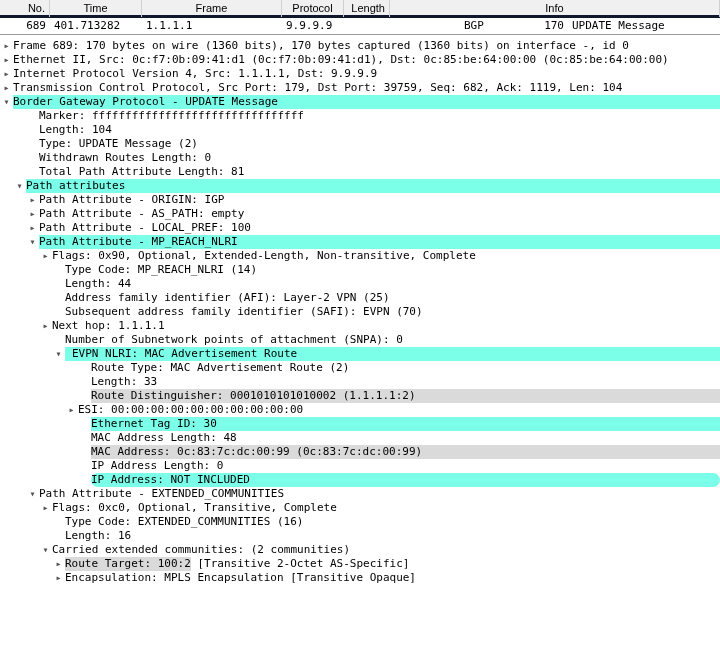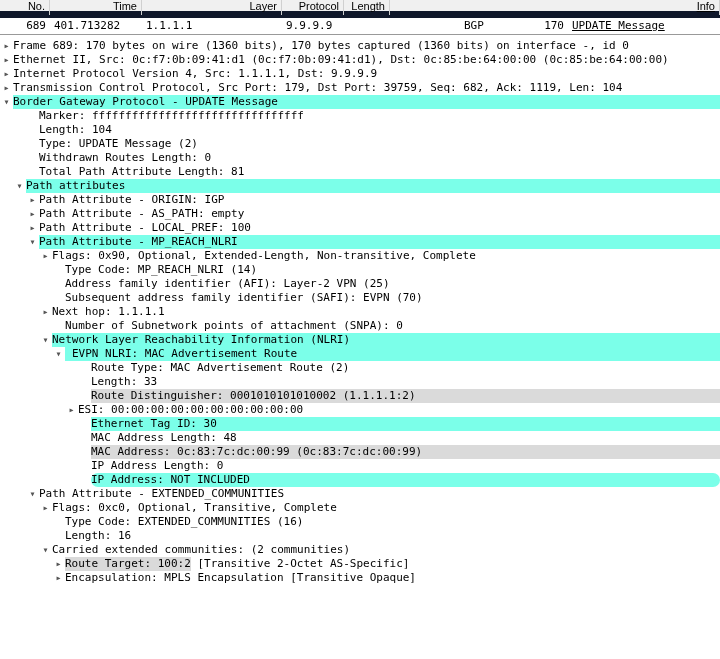--- a/index.html
+++ b/index.html
@@ -7,31 +7,31 @@
     font-family: "Lucida Console", "Consolas", Monaco, monospace;
     font-size: 11px;
     background: #fff;
     color: #000;
     width: 720px;
     line-height: 14px;
     cursor: default;
   }
   .header-row {
     display: flex;
-    border-bottom: 7px solid #0f172a;
+    border-bottom: 3px solid #0f172a;
     background: #f0f0f0;
     font-family: -apple-system, "Segoe UI", Arial, sans-serif;
     font-size: 11px;
     height: 18px;
     align-items: center;
   }
   .header-cell {
     border-right: 1px solid #d0d0d0;
     padding: 2px 4px;
-    text-align: right;
+    text-align: center;
     overflow: hidden;
     white-space: nowrap;
   }
   .data-row {
     display: flex;
     font-family: "Lucida Console", "Consolas", Monaco, monospace;
     font-size: 11px;
     height: 16px;
     align-items: center;
     white-space: pre;
@@ -40,21 +40,21 @@
     padding: 12px 4px;
     overflow: hidden;
     white-space: nowrap;
   }
   .col-no { width: 50px; text-align: right; }
   .col-time { width: 92px; }
   .col-src { width: 140px; }
   .col-dst { width: 178px; }
   .col-proto { width: 62px; }
   .col-len { width: 46px; text-align: right; }
-  .col-info { flex: 1; text-decoration: underline; }
+  .col-info { flex: 1; }
   .divider { border-bottom: 1px solid #999; margin-bottom: 2px; }
   .tree { padding-top: 2px; }
   .row {
     white-space: pre;
     padding: 0;
     height: 14px;
     display: flex;
     align-items: center;
   }
   .row > .arrow {
@@ -71,21 +71,21 @@
   .teal { background: #7BFFE9; }
   .gray-sel { background: #DADADA; }
   .txt { white-space: pre; }
 </style>
 </head>
 <body>
 
 <div class="header-row">
   <div class="header-cell col-no">No.</div>
   <div class="header-cell col-time">Time</div>
-  <div class="header-cell col-src">Layer</div>
+  <div class="header-cell col-src">Frame</div>
   <div class="header-cell col-proto">Protocol</div>
   <div class="header-cell col-len">Length</div>
   <div class="header-cell col-info">Info</div>
 </div>
 
 <div class="data-row">
   <div class="data-cell col-no">689</div>
   <div class="data-cell col-time">401.713282</div>
   <div class="data-cell col-src">1.1.1.1</div>
   <div class="data-cell col-dst">9.9.9.9</div>
@@ -107,25 +107,25 @@
     <div class="row"><span style="display: inline-block; width: 26px;"></span><span class="arrow none"></span><span class="txt ">Type: UPDATE Message (2)</span></div>
     <div class="row"><span style="display: inline-block; width: 26px;"></span><span class="arrow none"></span><span class="txt ">Withdrawn Routes Length: 0</span></div>
     <div class="row"><span style="display: inline-block; width: 26px;"></span><span class="arrow none"></span><span class="txt ">Total Path Attribute Length: 81</span></div>
     <div class="row"><span style="display: inline-block; width: 13px;"></span><span class="arrow open"></span><span class="txt teal" style="flex: 1 1 0%;">Path attributes</span></div>
     <div class="row"><span style="display: inline-block; width: 26px;"></span><span class="arrow closed"></span><span class="txt ">Path Attribute - ORIGIN: IGP</span></div>
     <div class="row"><span style="display: inline-block; width: 26px;"></span><span class="arrow closed"></span><span class="txt ">Path Attribute - AS_PATH: empty</span></div>
     <div class="row"><span style="display: inline-block; width: 26px;"></span><span class="arrow closed"></span><span class="txt ">Path Attribute - LOCAL_PREF: 100</span></div>
     <div class="row"><span style="display: inline-block; width: 26px;"></span><span class="arrow open"></span><span class="txt teal" style="flex: 1 1 0%;">Path Attribute - MP_REACH_NLRI</span></div>
     <div class="row"><span style="display: inline-block; width: 39px;"></span><span class="arrow closed"></span><span class="txt ">Flags: 0x90, Optional, Extended-Length, Non-transitive, Complete</span></div>
     <div class="row"><span style="display: inline-block; width: 52px;"></span><span class="arrow none"></span><span class="txt ">Type Code: MP_REACH_NLRI (14)</span></div>
+    <div class="row"><span style="display: inline-block; width: 52px;"></span><span class="arrow none"></span><span class="txt ">Length: 44</span></div>
     <div class="row"><span style="display: inline-block; width: 52px;"></span><span class="arrow none"></span><span class="txt ">Address family identifier (AFI): Layer-2 VPN (25)</span></div>
     <div class="row"><span style="display: inline-block; width: 52px;"></span><span class="arrow none"></span><span class="txt ">Subsequent address family identifier (SAFI): EVPN (70)</span></div>
     <div class="row"><span style="display: inline-block; width: 39px;"></span><span class="arrow closed"></span><span class="txt ">Next hop: 1.1.1.1</span></div>
     <div class="row"><span style="display: inline-block; width: 52px;"></span><span class="arrow none"></span><span class="txt ">Number of Subnetwork points of attachment (SNPA): 0</span></div>
-    <div class="row"><span style="display: inline-block; width: 39px;"></span><span class="arrow open"></span><span class="txt teal" style="flex: 1 1 0%;">Network Layer Reachability Information (NLRI)</span></div>
     <div class="row"><span style="display: inline-block; width: 52px;"></span><span class="arrow open"></span><span class="txt teal" style="flex: 1 1 0%; padding-left: 7px;">EVPN NLRI: MAC Advertisement Route</span></div>
     <div class="row"><span style="display: inline-block; width: 78px;"></span><span class="arrow none"></span><span class="txt ">Route Type: MAC Advertisement Route (2)</span></div>
     <div class="row"><span style="display: inline-block; width: 78px;"></span><span class="arrow none"></span><span class="txt ">Length: 33</span></div>
     <div class="row"><span style="display: inline-block; width: 78px;"></span><span class="arrow none"></span><span class="txt gray-sel" style="flex: 1 1 0%;">Route Distinguisher: 0001010101010002 (1.1.1.1:2)</span></div>
     <div class="row"><span style="display: inline-block; width: 65px;"></span><span class="arrow closed"></span><span class="txt ">ESI: 00:00:00:00:00:00:00:00:00:00</span></div>
     <div class="row"><span style="display: inline-block; width: 78px;"></span><span class="arrow none"></span><span class="txt teal" style="flex: 1 1 0%;">Ethernet Tag ID: 30</span></div>
     <div class="row"><span style="display: inline-block; width: 78px;"></span><span class="arrow none"></span><span class="txt ">MAC Address Length: 48</span></div>
     <div class="row"><span style="display: inline-block; width: 78px;"></span><span class="arrow none"></span><span class="txt gray-sel" style="flex: 1 1 0%;">MAC Address: 0c:83:7c:dc:00:99 (0c:83:7c:dc:00:99)</span></div>
     <div class="row"><span style="display: inline-block; width: 78px;"></span><span class="arrow none"></span><span class="txt ">IP Address Length: 0</span></div>
     <div class="row"><span style="display: inline-block; width: 78px;"></span><span class="arrow none"></span><span class="txt teal" style="flex: 1 1 0%; border-radius: 7px;">IP Address: NOT INCLUDED</span></div>

